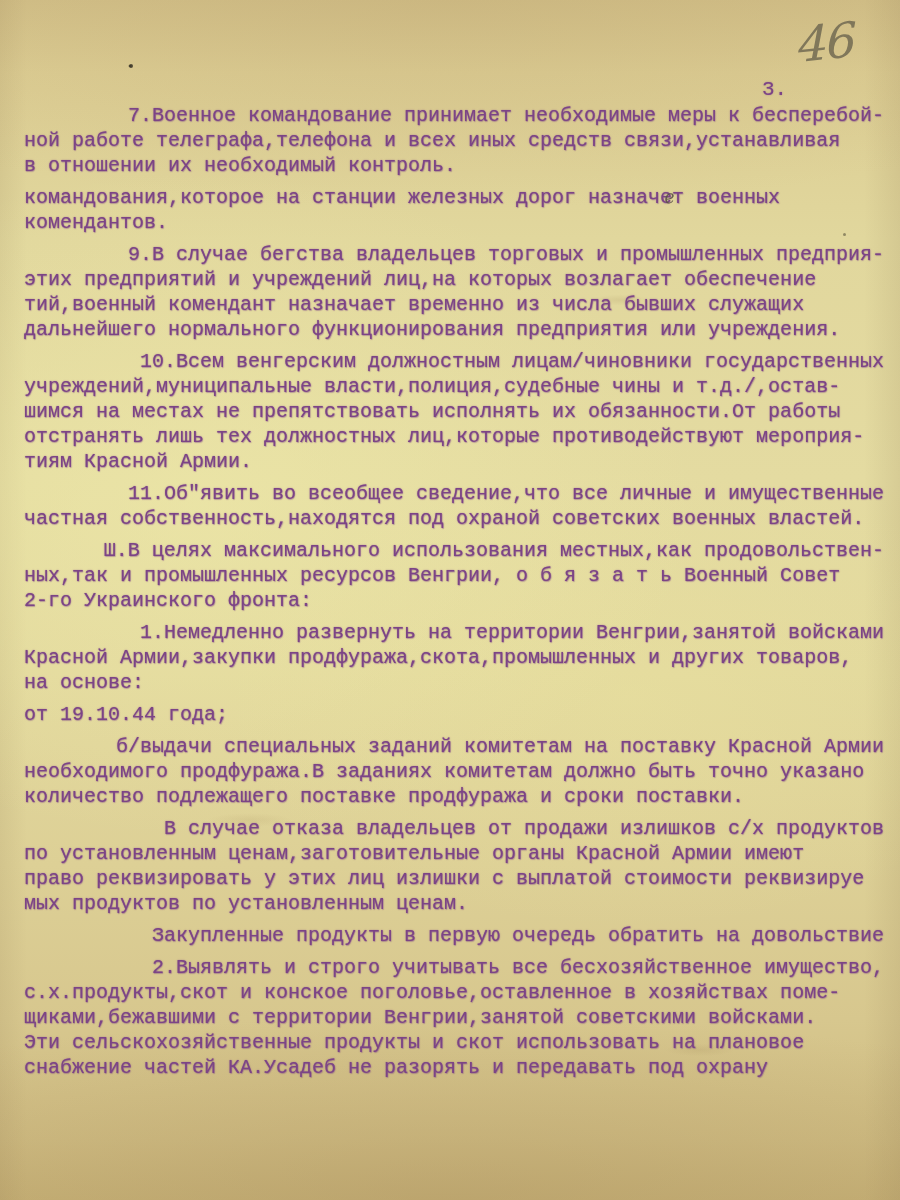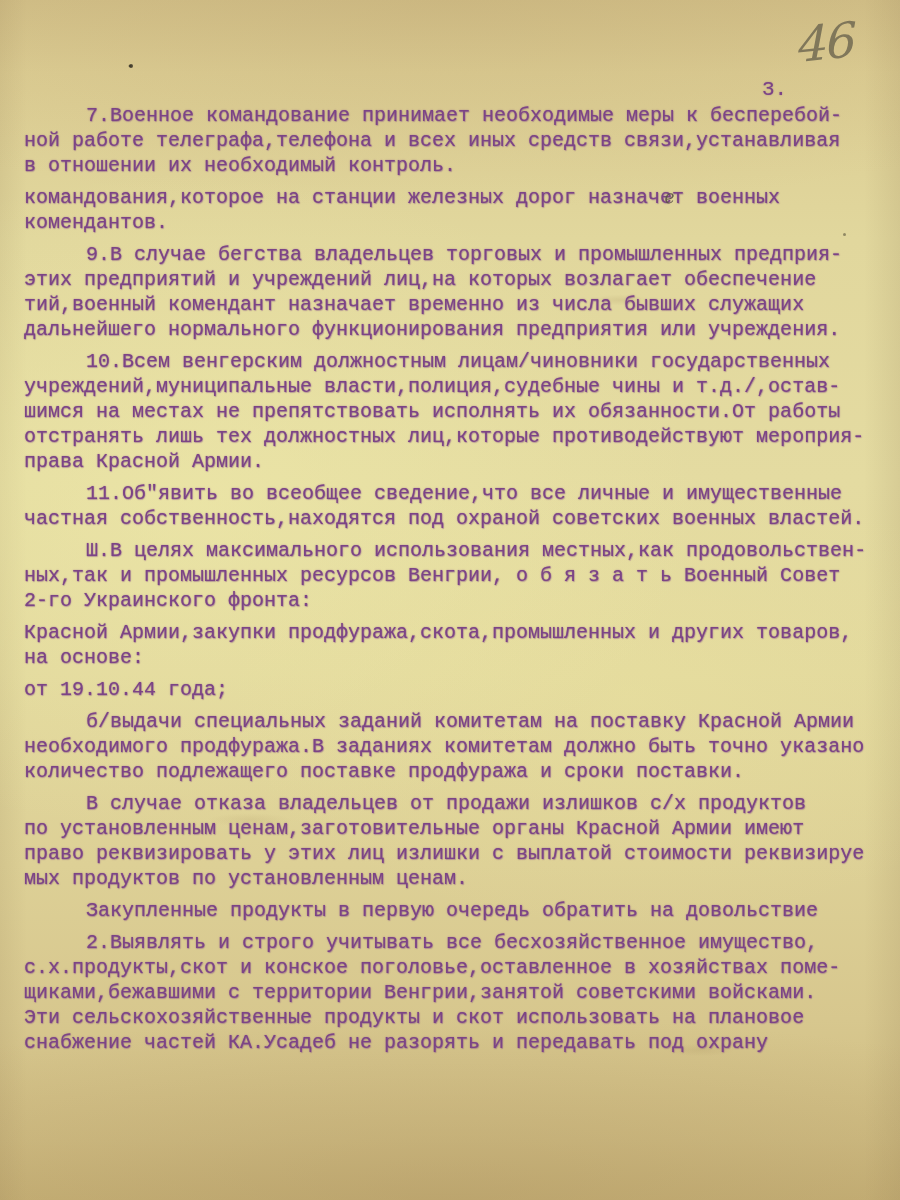--- a/index.html
+++ b/index.html
@@ -40,21 +40,21 @@
   .doc-body{
     position:absolute;top:103px;left:24px;right:16px;
     color:#7c4486;
     font-size:20px;
     text-shadow:0 0 1.4px rgba(124,68,134,.72), 0.6px 0.6px 0.8px rgba(124,68,134,.35);
   }
   .para{margin:0 0 7px 0;}
   .tline{
     height:25px;line-height:25px;white-space:pre;overflow:visible;
   }
-  .tline.first{padding-left:62px;}
+  .tline.first{padding-left:62px;text-align:right;}
   .correction{
     position:absolute;top:186px;left:664px;
     font-family:"DejaVu Serif",serif;font-style:italic;
     font-size:18px;color:#5c5348;opacity:.9;
     transform:rotate(-8deg);
   }
   .speck{position:absolute;border-radius:50%;background:#2e2a20;}
   .speck.s1{top:64px;left:129px;width:4px;height:4px;opacity:.8;}
   .speck.s2{top:233px;left:843px;width:3px;height:3px;opacity:.45;}
 </style>
@@ -84,32 +84,33 @@
         <div class="tline first">9.В случае бегства владельцев торговых и промышленных предприя-</div>
         <div class="tline">этих предприятий и учреждений лиц,на которых возлагает обеспечение</div>
         <div class="tline">тий,военный комендант назначает временно из числа бывших служащих</div>
         <div class="tline">дальнейшего нормального функционирования предприятия или учреждения.</div>
       </div>
       <div class="para">
         <div class="tline first">10.Всем венгерским должностным лицам/чиновники государственных</div>
         <div class="tline">учреждений,муниципальные власти,полиция,судебные чины и т.д./,остав-</div>
         <div class="tline">шимся на местах не препятствовать исполнять их обязанности.От работы</div>
         <div class="tline">отстранять лишь тех должностных лиц,которые противодействуют мероприя-</div>
-        <div class="tline">права Красной Армии.</div>
+        <div class="tline">тиям Красной Армии.</div>
       </div>
       <div class="para">
         <div class="tline first">11.Об"явить во всеобщее сведение,что все личные и имущественные</div>
         <div class="tline">частная собственность,находятся под охраной советских военных властей.</div>
       </div>
       <div class="para">
         <div class="tline first">Ш.В целях максимального использования местных,как продовольствен-</div>
         <div class="tline">ных,так и промышленных ресурсов Венгрии, о б я з а т ь Военный Совет</div>
         <div class="tline">2-го Украинского фронта:</div>
       </div>
       <div class="para">
+        <div class="tline first">1.Немедленно развернуть на территории Венгрии,занятой войсками</div>
         <div class="tline">Красной Армии,закупки продфуража,скота,промышленных и других товаров,</div>
         <div class="tline">на основе:</div>
       </div>
       <div class="para">
         <div class="tline">от 19.10.44 года;</div>
       </div>
       <div class="para">
         <div class="tline first">б/выдачи специальных заданий комитетам на поставку Красной Армии</div>
         <div class="tline">необходимого продфуража.В заданиях комитетам должно быть точно указано</div>
         <div class="tline">количество подлежащего поставке продфуража и сроки поставки.</div>

